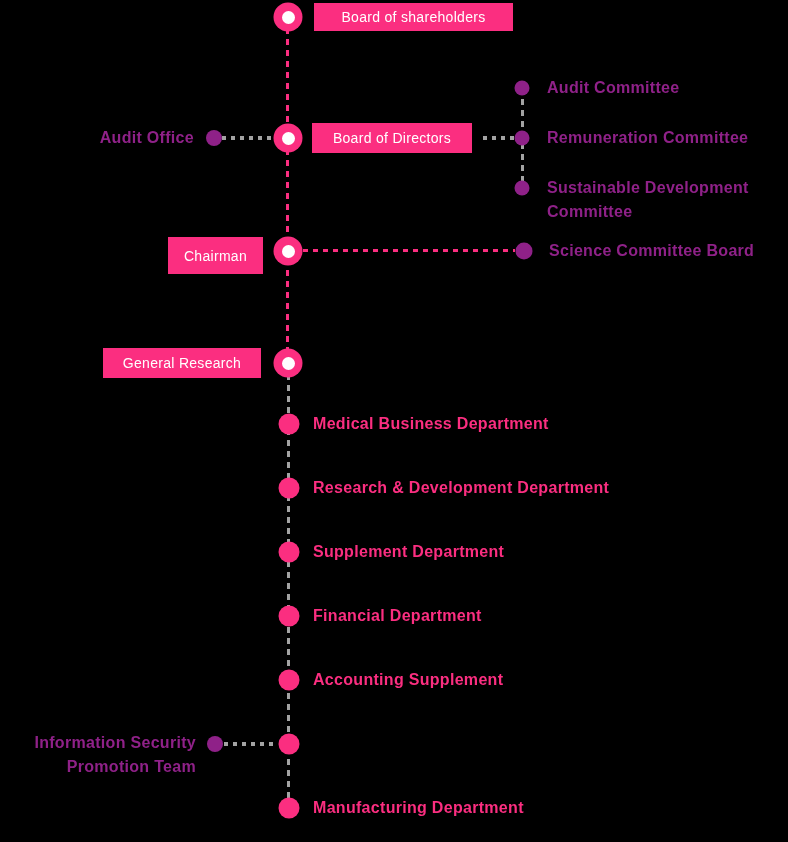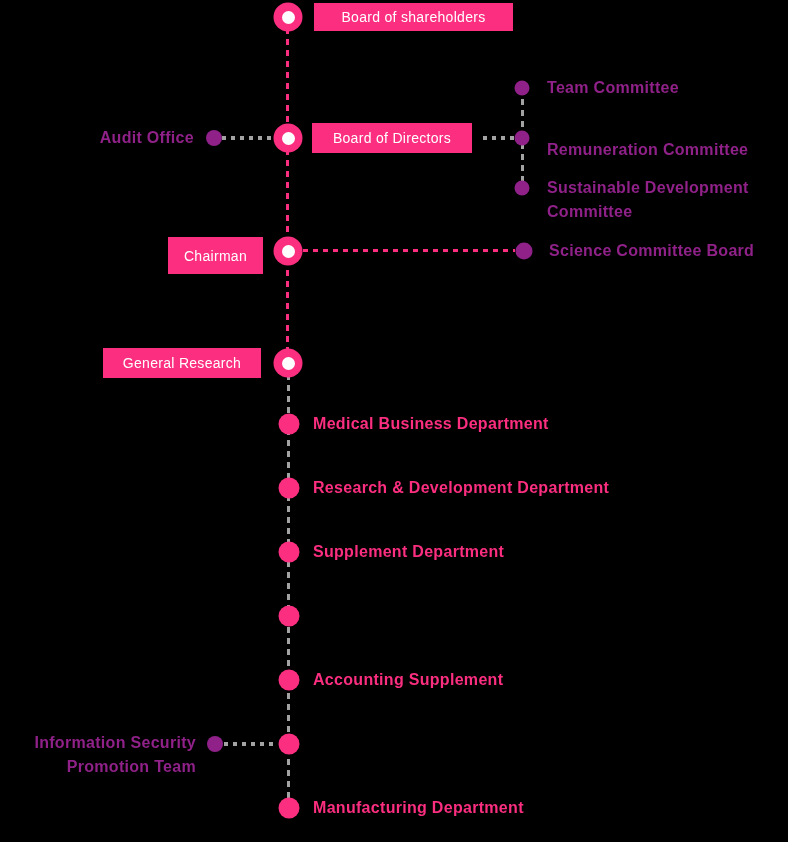--- a/index.html
+++ b/index.html
@@ -82,37 +82,38 @@
   <div class="box" style="left:312px;top:123px;width:160px;height:30px;">Board of Directors</div>
   <div class="box" style="left:168px;top:237px;width:95px;height:37px;">Chairman</div>
   <div class="box" style="left:103px;top:348px;width:158px;height:30px;">General Research</div>
 
   <div class="dot dot-purple" style="left:214px;top:138px;"></div>
   <div class="lbl lbl-purple vcenter" style="right:594px;top:138px;">Audit Office</div>
 
   <div class="dot dot-purple-sm" style="left:522px;top:88px;"></div>
   <div class="dot dot-purple-sm" style="left:522px;top:138px;"></div>
   <div class="dot dot-purple-sm" style="left:522px;top:188px;"></div>
-  <div class="lbl lbl-purple" style="left:547px;top:76px;white-space:nowrap;">Team Committee</div>
-  <div class="lbl lbl-purple" style="left:547px;top:126px;white-space:nowrap;margin-top:12px;">Remuneration Committee</div>
+  <div class="lbl lbl-purple" style="left:547px;top:76px;white-space:nowrap;">Audit Committee</div>
+  <div class="lbl lbl-purple" style="left:547px;top:126px;white-space:nowrap;">Remuneration Committee</div>
   <div class="lbl lbl-purple" style="left:547px;top:176px;width:228px;">Sustainable Development Committee</div>
 
   <div class="dot dot-purple-lg" style="left:524px;top:251px;"></div>
   <div class="lbl lbl-purple vcenter" style="left:549px;top:251px;">Science Committee Board</div>
 
   <div class="dot dot-pink" style="left:289px;top:424px;"></div>
   <div class="lbl lbl-pink" style="left:313px;top:424px;">Medical Business Department</div>
 
   <div class="dot dot-pink" style="left:289px;top:488px;"></div>
   <div class="lbl lbl-pink" style="left:313px;top:488px;">Research &amp; Development Department</div>
 
   <div class="dot dot-pink" style="left:289px;top:552px;"></div>
   <div class="lbl lbl-pink" style="left:313px;top:552px;">Supplement Department</div>
 
   <div class="dot dot-pink" style="left:289px;top:616px;"></div>
+  <div class="lbl lbl-pink" style="left:313px;top:616px;">Financial Department</div>
 
   <div class="dot dot-pink" style="left:289px;top:680px;"></div>
   <div class="lbl lbl-pink" style="left:313px;top:680px;">Accounting Supplement</div>
 
   <div class="dot dot-pink" style="left:289px;top:744px;"></div>
 
   <div class="dot dot-pink" style="left:289px;top:808px;"></div>
   <div class="lbl lbl-pink" style="left:313px;top:808px;">Manufacturing Department</div>
 
   <div class="dot dot-purple" style="left:215px;top:744px;"></div>

